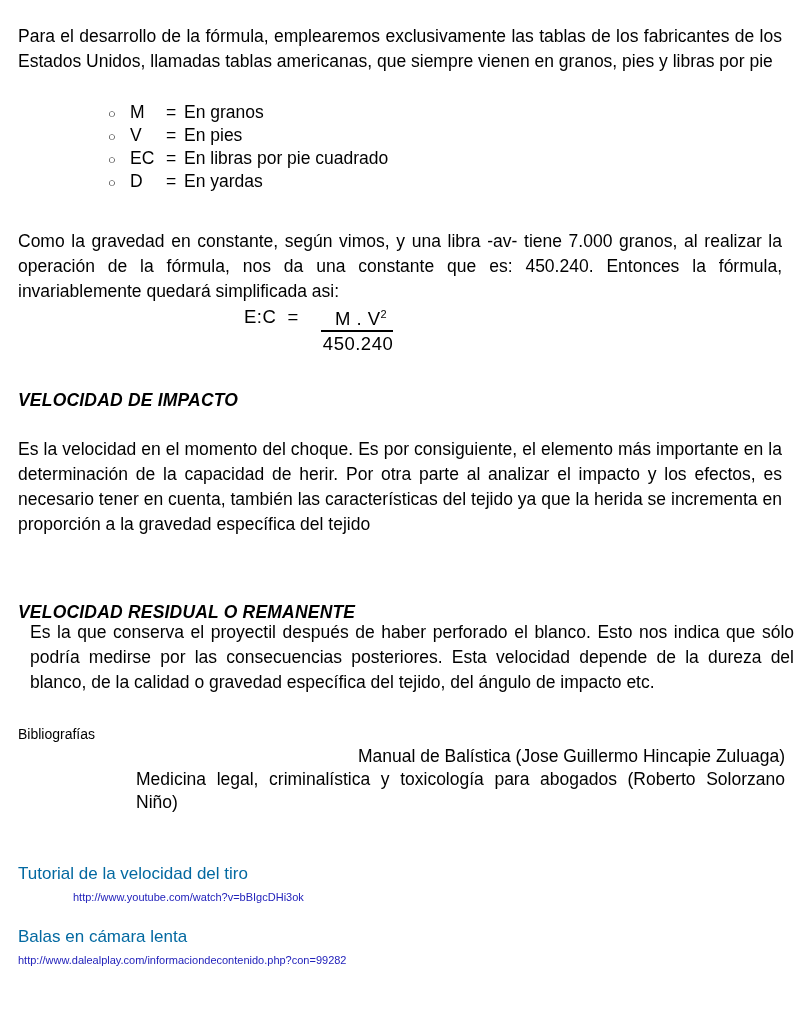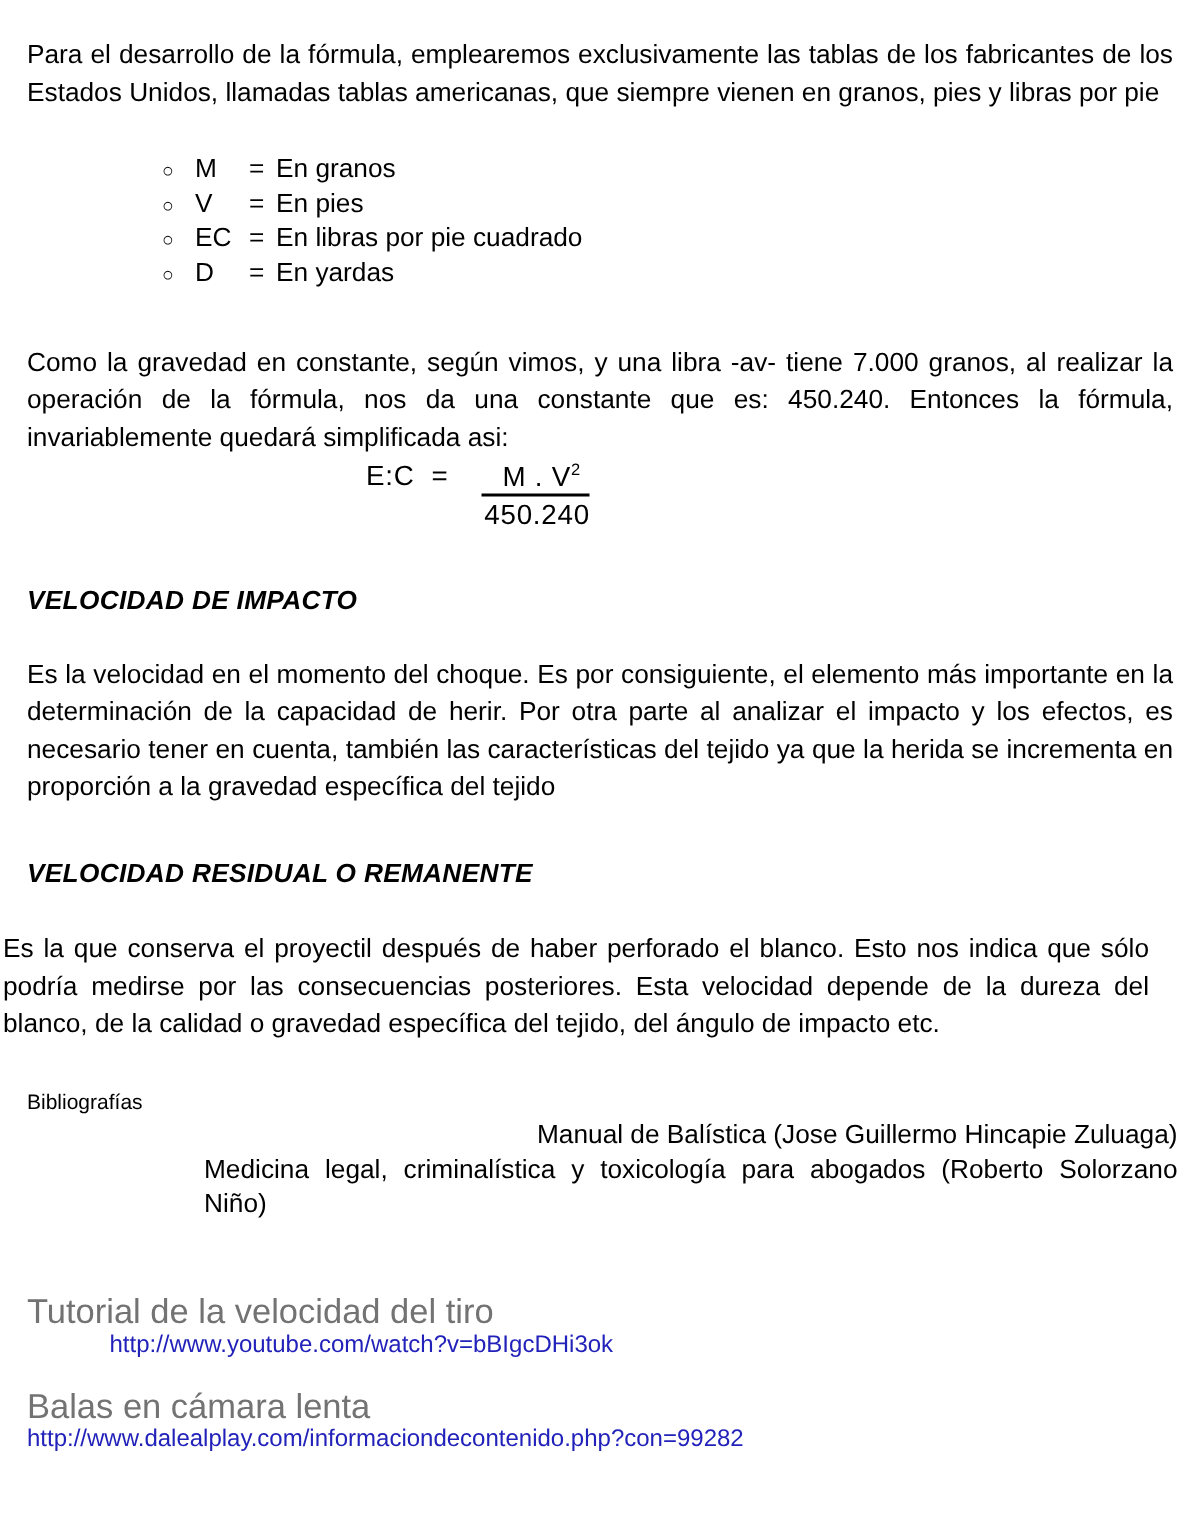--- a/index.html
+++ b/index.html
@@ -26,33 +26,33 @@
     position: absolute;
     font-size: 17.5px;
     line-height: 25px;
     text-align: justify;
     text-justify: inter-word;
     color: #000;
   }
   .para-intro   { left: 18px; top: 6px;   width: 764px; }
   .para-grav    { left: 18px; top: 211px; width: 764px; }
   .para-impacto { left: 18px; top: 425px; width: 764px; margin-top: 12px; }
-  .para-residual{ left: 2px; top: 602px; width: 764px; }
+  .para-residual{ left: 30px; top: 602px; width: 764px; }
 
   .heading {
     position: absolute;
     font-size: 17.5px;
     font-weight: bold;
     font-style: italic;
     line-height: 24px;
     letter-spacing: 0.2px;
     white-space: nowrap;
   }
   .heading-impacto  { left: 18px; top: 388px; }
-  .heading-residual { left: 18px; top: 570px; }
+  .heading-residual { left: 18px; top: 600px; }
 
   .defs {
     position: absolute;
     left: 108px;
     top: 101px;
     width: 520px;
   }
   .def-row {
     display: flex;
     align-items: baseline;
@@ -135,27 +135,27 @@
   .biblio-line.nowrap {
     text-align: right;
     white-space: nowrap;
   }
 
   .links-block { position: absolute; }
   .links-tut   { left: 18px; top: 862px; }
   .links-balas { left: 18px; top: 925px; }
 
   .link-label {
-    font-size: 23px;
+    font-size: 17px;
     line-height: 24px;
-    color: #737373;
+    color: #0369a1;
   }
   .link {
     display: block;
-    font-size: 16px;
+    font-size: 11px;
     line-height: 22px;
     color: #2222bb;
     text-decoration: none;
     white-space: nowrap;
   }
   .link-indent { margin-left: 55px; }
 </style>
 </head>
 <body>
 

